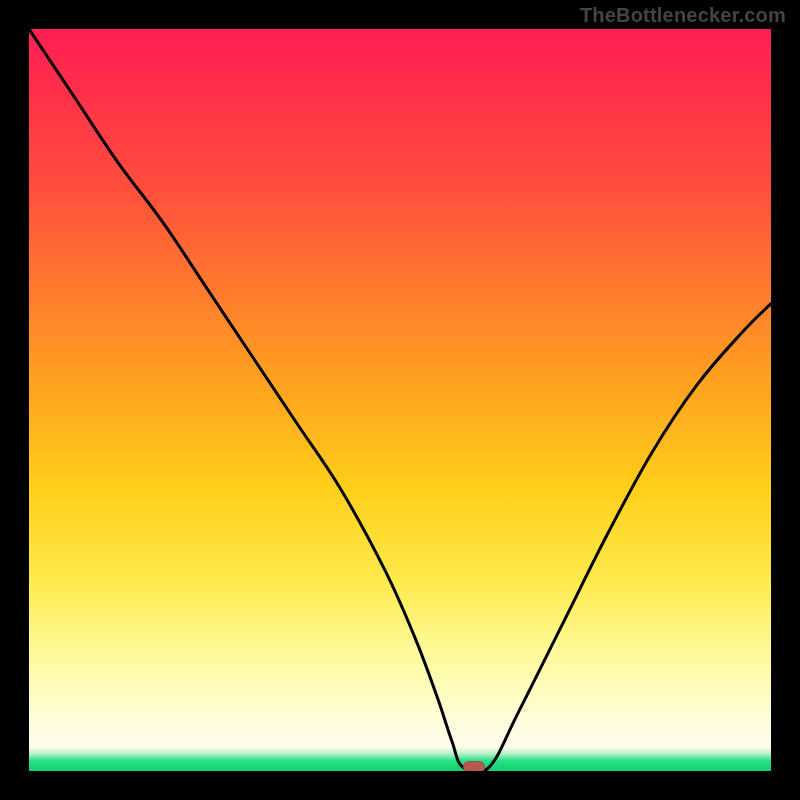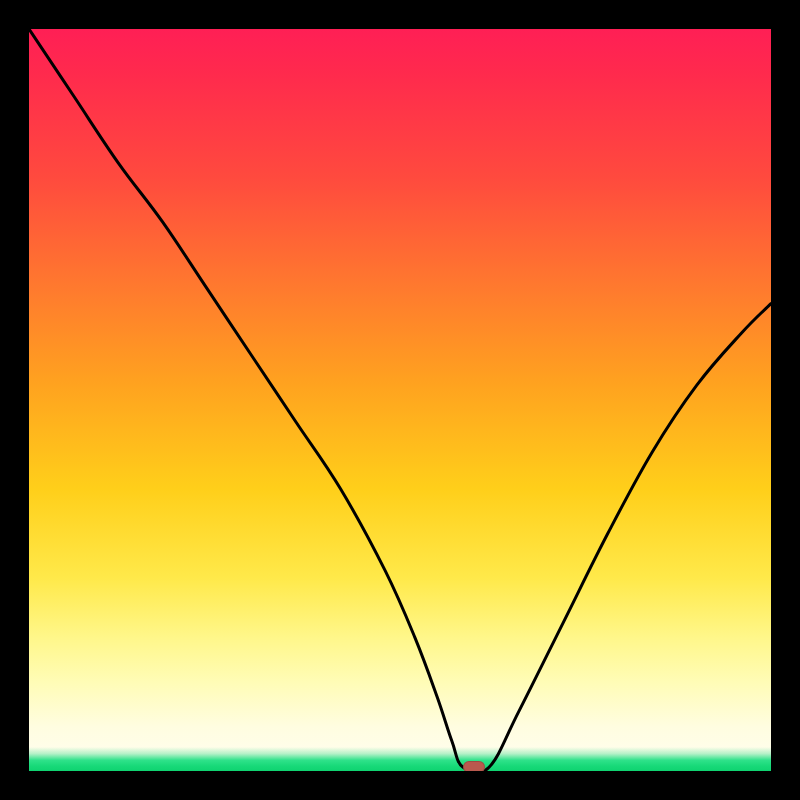--- a/index.html
+++ b/index.html
@@ -84,20 +84,21 @@
     border-radius: 6px;
     background: #b9594e;
     box-shadow: 0 0 0 1px rgba(0,0,0,0.15) inset;
   }
 </style>
 </head>
 <body>
 
 <div class="frame">
 
+  <div class="watermark">TheBottlenecker.com</div>
 
   <div class="plot-area">
 
     <div class="gradient"></div>
     <div class="green-strip"></div>
 
     <svg class="curve" viewBox="0 0 742 742" preserveAspectRatio="none">
       <path id="curve-path" fill="none" stroke="#000" stroke-width="3" stroke-linecap="round" stroke-linejoin="round" d="M 0,0 C 8.013599999999999,12.020399999999995 28.4928,42.73919999999996 44.519999999999996,66.77999999999997 C 60.54719999999999,90.82079999999999 73.0128,110.85480000000007 89.03999999999999,133.56000000000006 C 105.06719999999999,156.26520000000005 117.53280000000001,170.21479999999997 133.56,192.91999999999996 C 149.5872,215.62519999999995 162.0528,235.6592 178.07999999999998,259.7 C 194.10719999999998,283.7408 206.5728,302.43919999999997 222.6,326.47999999999996 C 238.6272,350.52079999999995 251.0928,369.21920000000006 267.12,393.26000000000005 C 283.1472,417.30080000000004 295.6128,433.32800000000003 311.64,460.04 C 327.6672,486.752 342.804,514.948 356.15999999999997,541.66 C 369.51599999999996,568.372 376.49080000000004,585.7348000000001 385.84000000000003,608.44 C 395.1892,631.1452 401.422,649.1016 408.1,667.8 C 414.778,686.4984 418.26539999999994,699.6318 422.93999999999994,712.32 C 427.61459999999994,725.0082000000001 427.392,733.6154 434.07,738.29 C 440.748,742.9645999999999 450.023,748.307 460.04,738.29 C 470.057,728.2729999999999 476.36400000000003,708.6841999999999 489.72,682.64 C 503.076,656.5958 518.2128,625.6544 534.24,593.6 C 550.2672,561.5456 562.7328,535.2788 578.76,504.56 C 594.7872,473.8412 607.2528,449.652 623.28,422.94 C 639.3072,396.228 651.7728000000001,377.52959999999996 667.8000000000001,356.15999999999997 C 683.8272000000001,334.7904 698.9639999999999,318.9116 712.3199999999999,304.22 C 725.6759999999999,289.52840000000003 736.6576,279.8824 742,274.54"></path>
     </svg>
 

